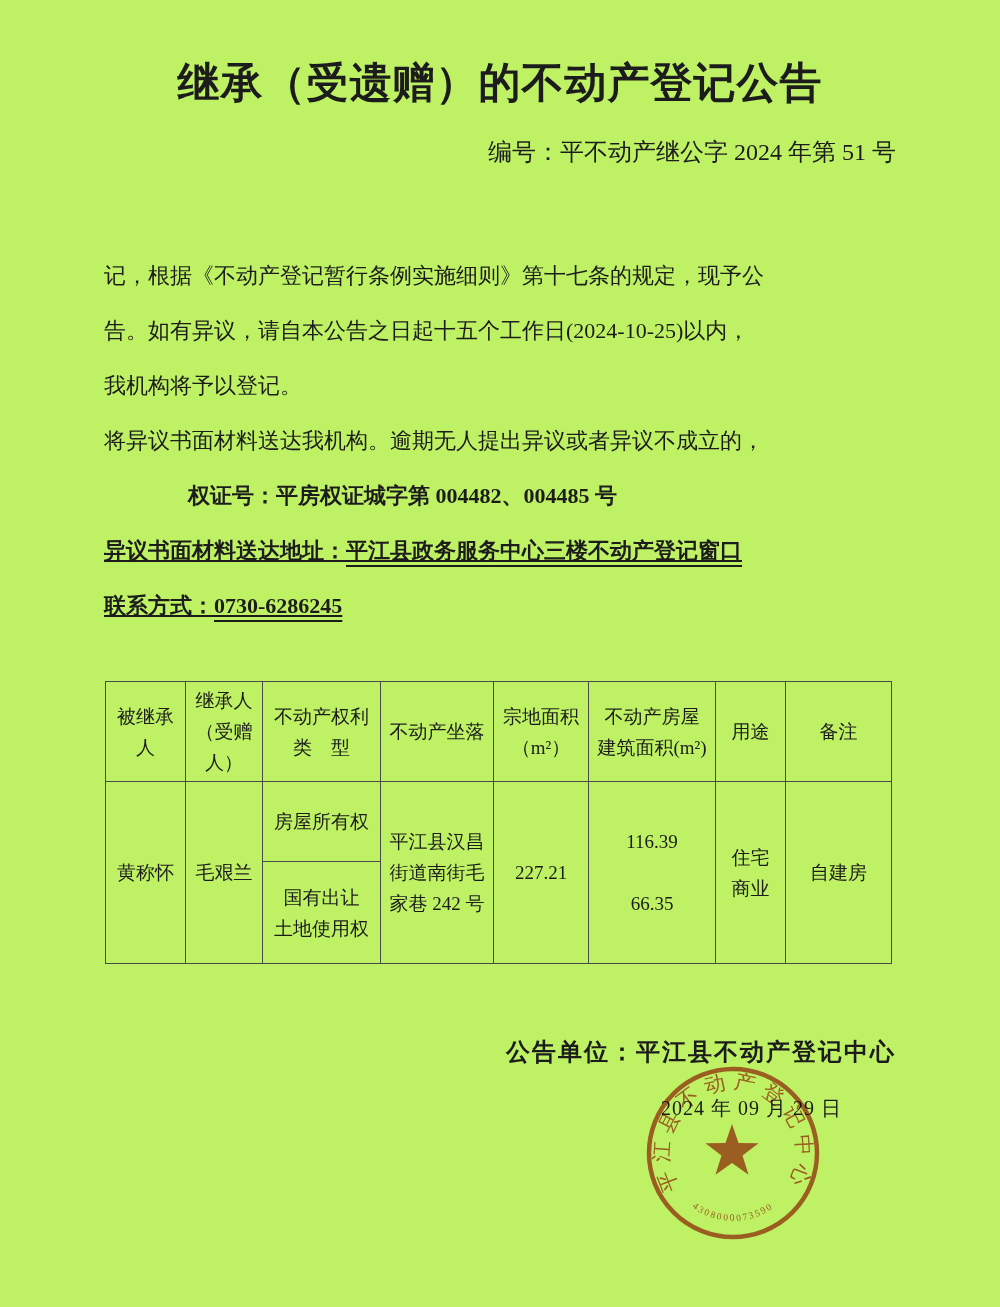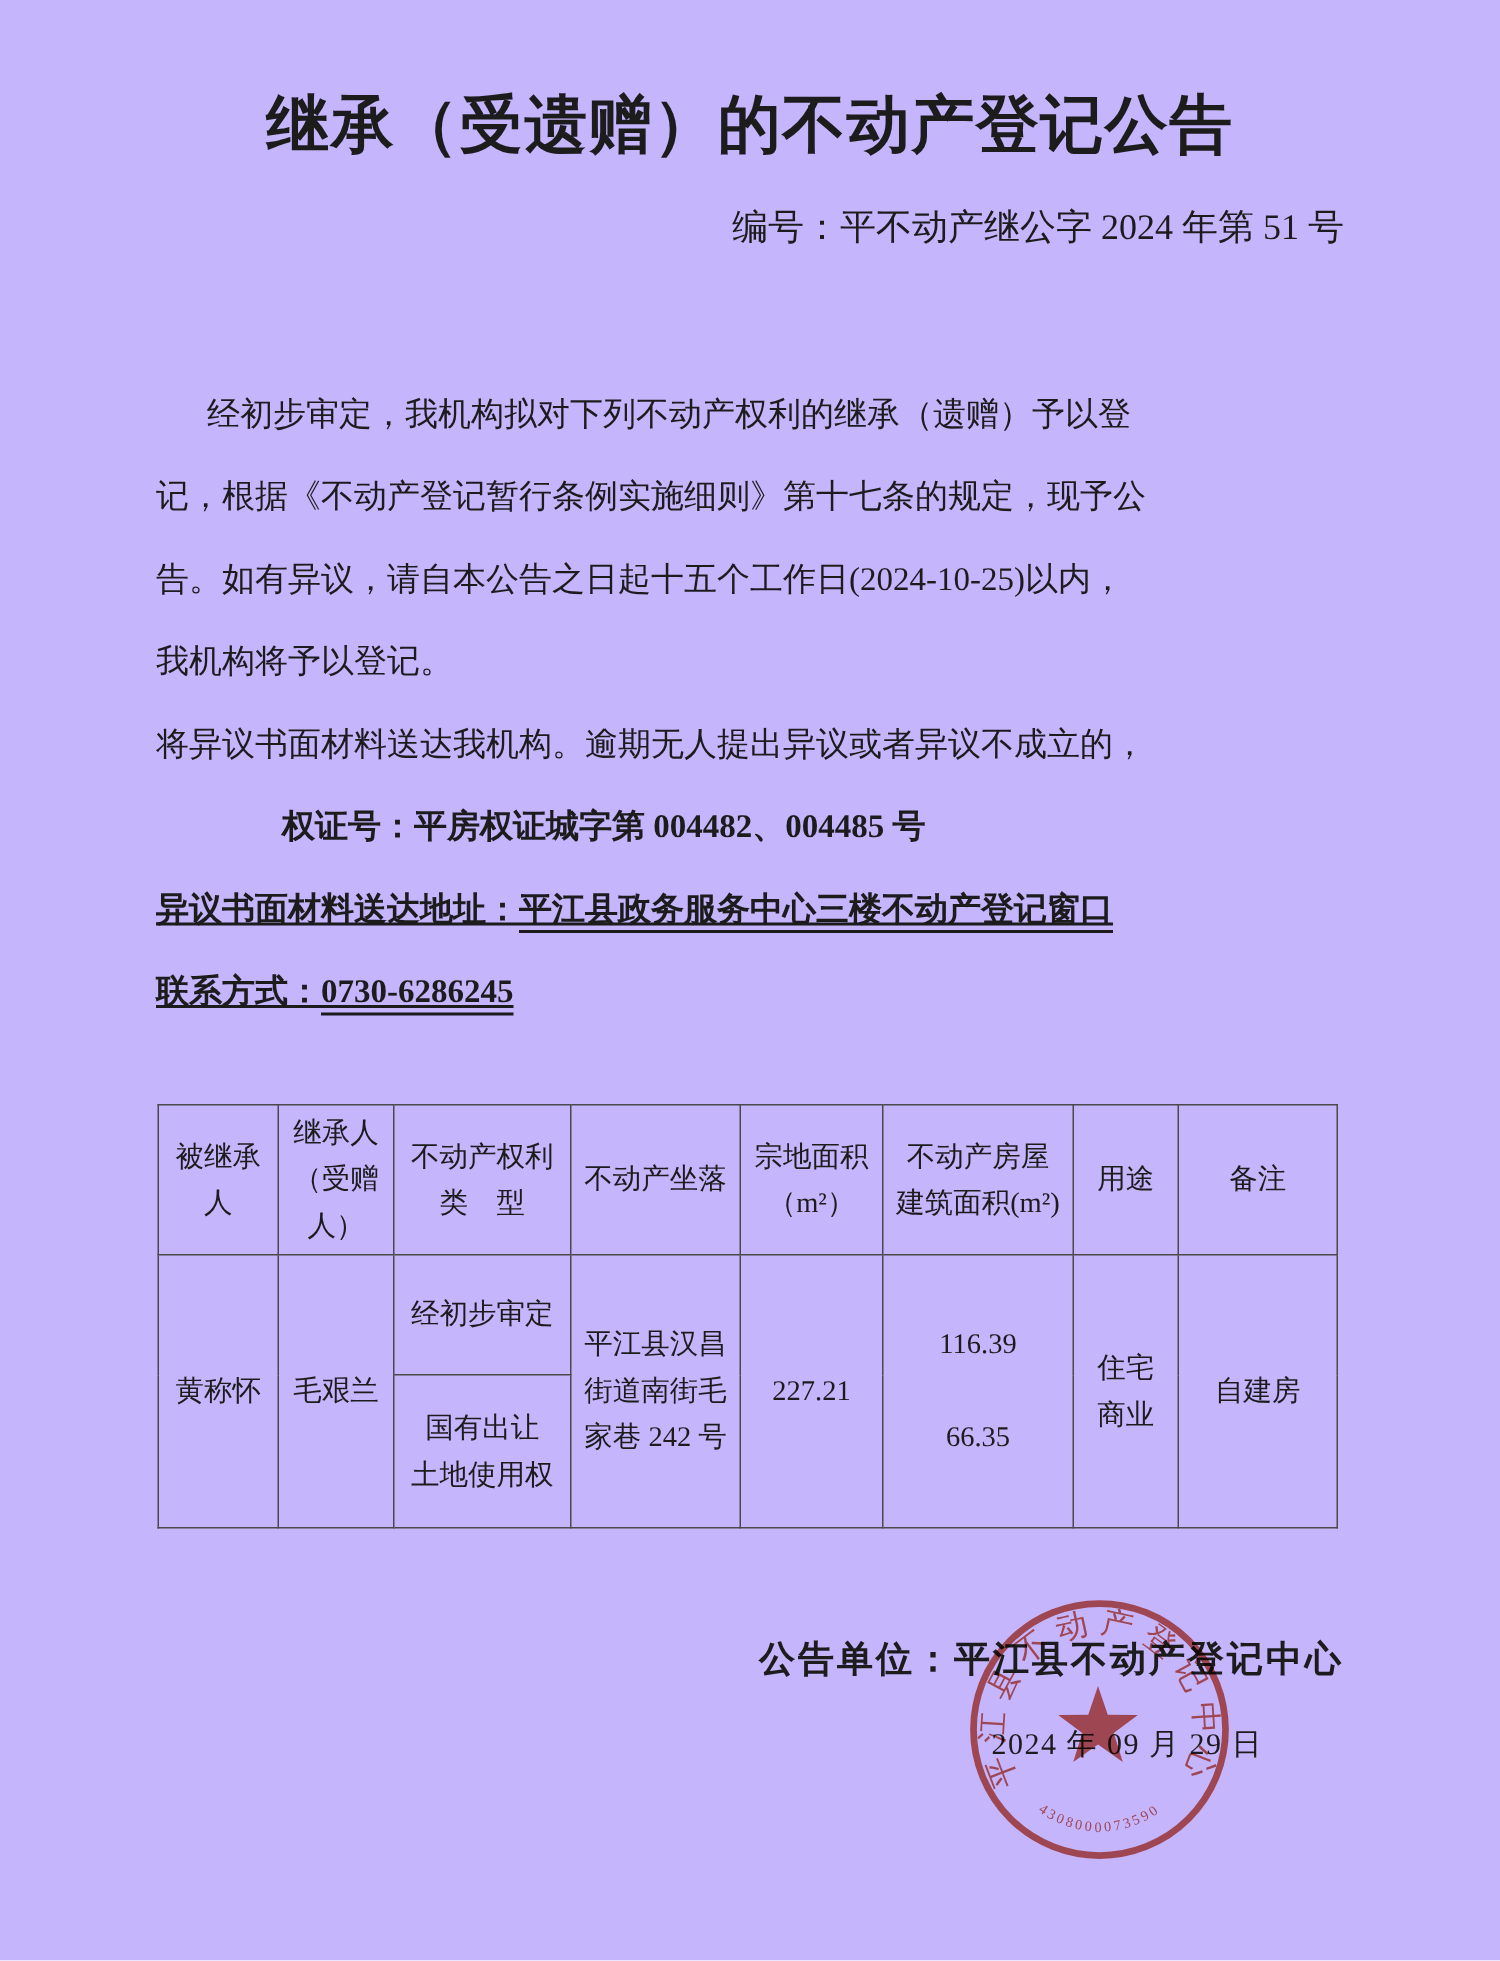--- a/index.html
+++ b/index.html
@@ -1,20 +1,20 @@
 <!DOCTYPE html>
 <html><head>
 <meta charset="utf-8">
 <style>
   * { margin:0; padding:0; box-sizing:border-box; }
   html,body { background:#ffffff; }
   .page {
     position:relative;
     width:1000px; height:1307px;
-    background:#c4b5fd;
+    background:#bef264;
     color:#1c1c1c;
     font-family:"Liberation Serif", serif;
     overflow:hidden;
   }
   .content { padding:0 104px; }
 
   .title {
     margin-top:58px;
     font-family:"Liberation Sans", sans-serif;
     font-weight:bold;
@@ -98,21 +98,20 @@
 <body>
 
 <div class="page">
   <div class="content">
 
     <div class="title">继承（受遗赠）的不动产登记公告</div>
 
     <div class="doc-number">编号：平不动产继公字 2024 年第 51 号</div>
 
     <div class="body-block">
-      <div class="indent-first">经初步审定，我机构拟对下列不动产权利的继承（遗赠）予以登</div>
       <div>记，根据《不动产登记暂行条例实施细则》第十七条的规定，现予公</div>
       <div>告。如有异议，请自本公告之日起十五个工作日(2024-10-25)以内，</div>
       <div>我机构将予以登记。</div>
       <div>将异议书面材料送达我机构。逾期无人提出异议或者异议不成立的，</div>
       <div class="cert-line">权证号：平房权证城字第 004482、004485 号</div>
       <div class="address-line"><span>异议书面材料送达地址：</span><span class="uline">平江县政务服务中心三楼不动产登记窗口</span></div>
       <div class="contact-line"><span>联系方式：</span><span class="uline">0730-6286245</span></div>
     </div>
 
     <table class="reg-table">
@@ -139,21 +138,21 @@
           <td>宗地面积
 （m²）</td>
           <td>不动产房屋
 建筑面积(m²)</td>
           <td>用途</td>
           <td>备注</td>
         </tr>
         <tr class="rowa">
           <td rowspan="2">黄称怀</td>
           <td rowspan="2">毛艰兰</td>
-          <td>经初步审定</td>
+          <td>房屋所有权</td>
           <td rowspan="2">平江县汉昌
 街道南街毛
 家巷 242 号</td>
           <td rowspan="2">227.21</td>
           <td rowspan="2" class="area-cell">116.39
 
 66.35</td>
           <td rowspan="2">住宅
 商业</td>
           <td rowspan="2">自建房</td>

